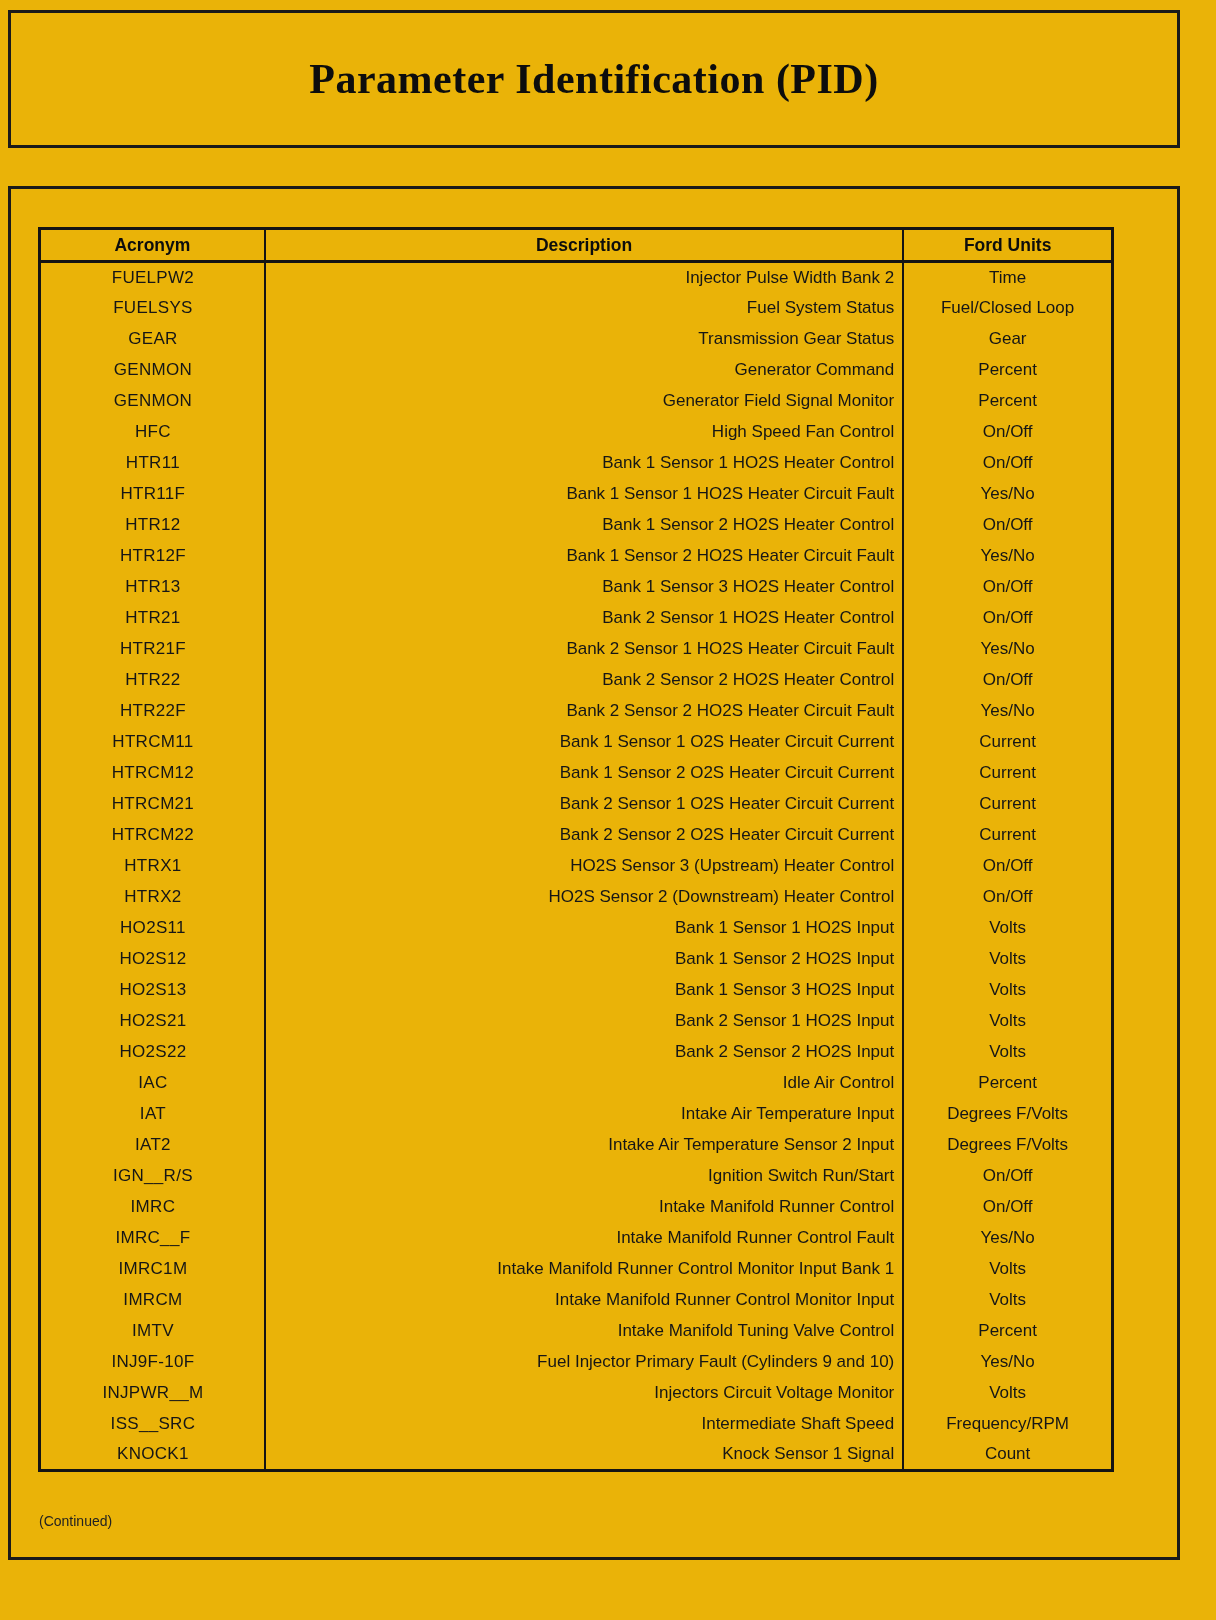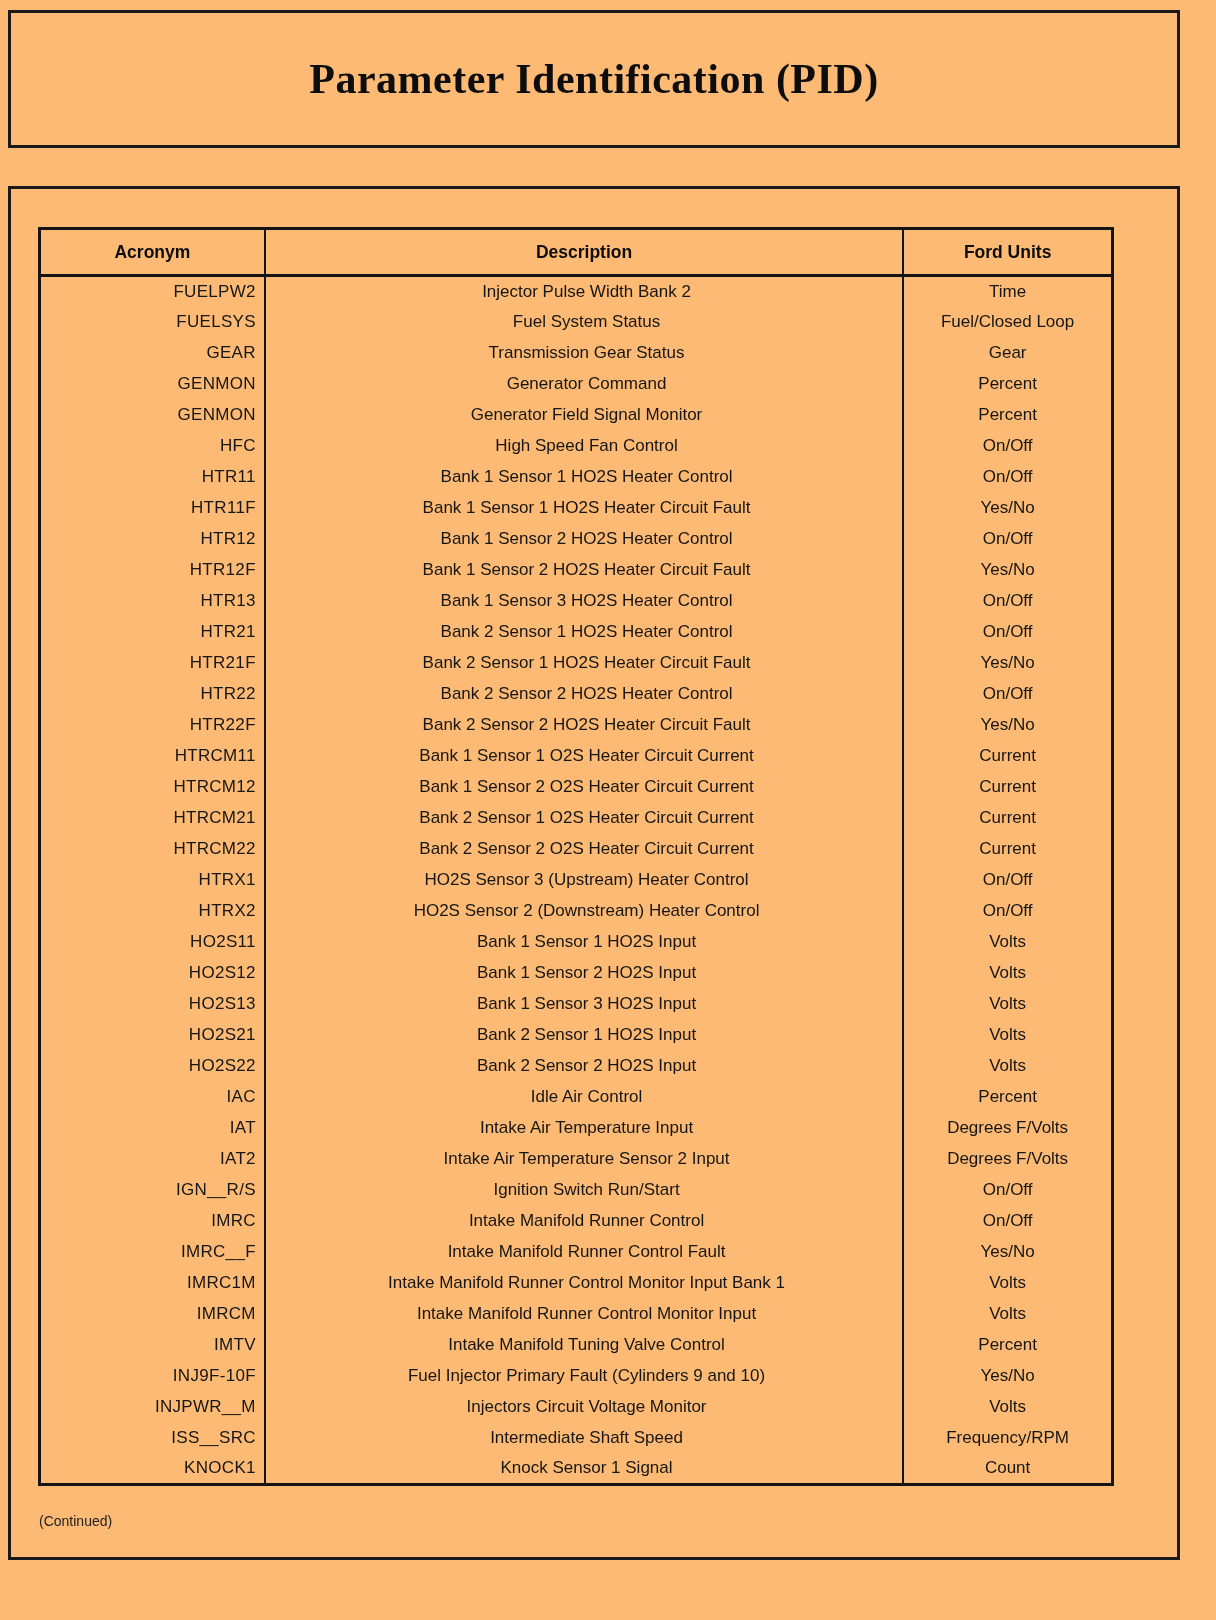--- a/index.html
+++ b/index.html
@@ -6,21 +6,21 @@
   html, body {
     background: #f2f2f0;
     font-family: "Liberation Sans", sans-serif;
     color: #111;
   }
   .page {
     position: relative;
     width: 1216px;
     height: 1620px;
     margin: 0 auto;
-    background: #fdba74;
+    background: #eab308;
   }
   .title-box {
     position: absolute;
     left: 8px;
     top: 10px;
     width: 1172px;
     height: 138px;
     border: 3px solid #1a1a1a;
     display: flex;
     align-items: center;
@@ -47,39 +47,39 @@
     top: 38px;
     width: 1076px;
     border-collapse: collapse;
     border: 3px solid #141414;
     font-size: 17px;
   }
   .pid-table th {
     border-bottom: 3px solid #141414;
     font-weight: bold;
     font-size: 17.5px;
-    height: 47px;
+    height: 33px;
     padding: 2px 6px;
     color: #0d0d0d;
   }
   .pid-table td {
     height: 31px;
     padding: 1px 8px;
     vertical-align: middle;
     color: #161616;
   }
   .pid-table th + th,
   .pid-table td + td {
     border-left: 2px solid #141414;
   }
   .col-acronym  { width: 21%; }
   .col-desc     { width: 59.5%; }
   .col-units    { width: 19.5%; }
-  td.acronym-cell { text-align: right; padding-left: 9px; letter-spacing: 0.3px; }
-  td.desc-cell    { text-align: center; padding-left: 13px; }
+  td.acronym-cell { text-align: center; padding-left: 9px; letter-spacing: 0.3px; }
+  td.desc-cell    { text-align: right; padding-left: 13px; }
   td.units-cell   { text-align: center; }
   .continued-note {
     position: absolute;
     left: 28px;
     top: 1324px;
     font-size: 14px;
     color: #222;
   }
 </style>
 </head>

